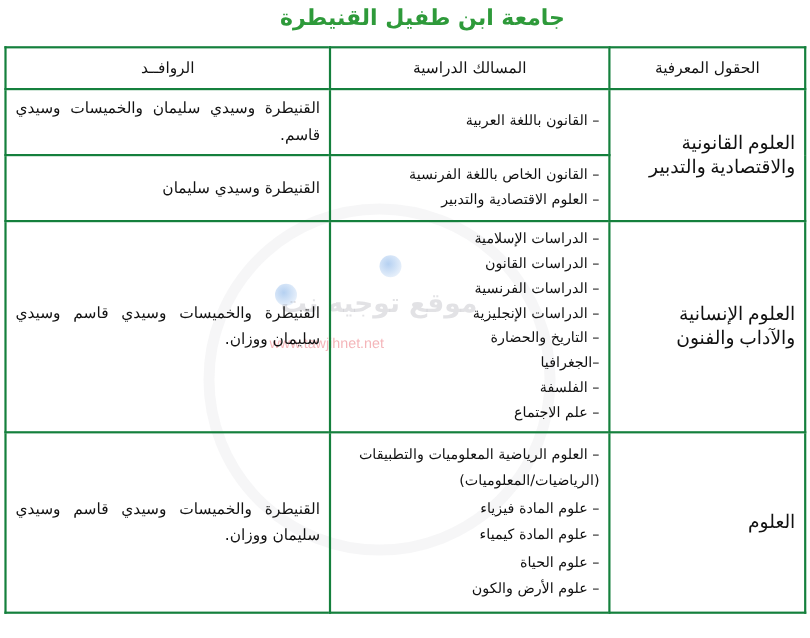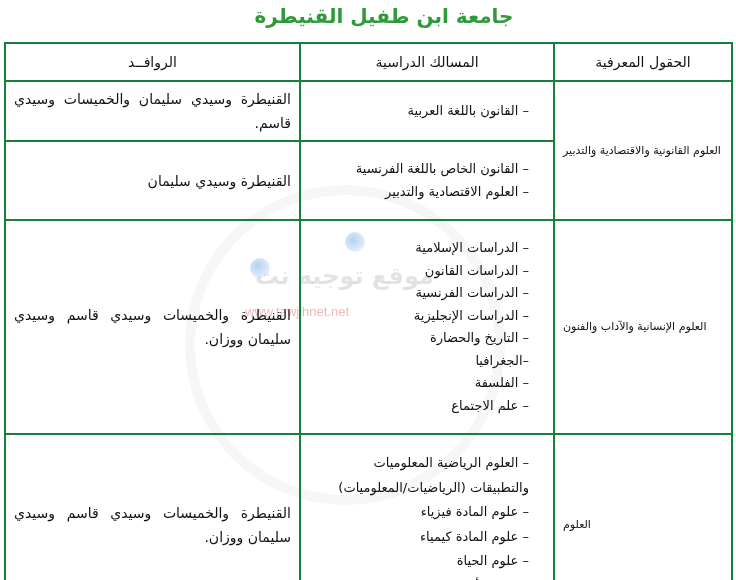--- a/index.html
+++ b/index.html
@@ -83,27 +83,28 @@
       font-weight: normal;
       height: 36px;
       font-size: 14px;
       text-align: center;
     }
     .col-field { width: 160px; text-align: center; }
     .col-track { width: 236px; text-align: right; }
     .col-branch { text-align: right; }
     .field-text {
       display: block;
-      text-align: left;
+      text-align: right;
       line-height: 22px;
-      font-size: 11px;
+      font-size: 17px;
+      font-family: Liberation Serif, serif;
     }
     .track-list {
       list-style: none;
-      margin: 16px;
+      margin: 0;
       padding: 0;
       line-height: 22.5px;
     }
     .track-list li { white-space: nowrap; }
     .branch-text {
       line-height: 24px;
       font-size: 14px;
       text-align: justify;
     }
     tr.r1 td { height: 58px; }

